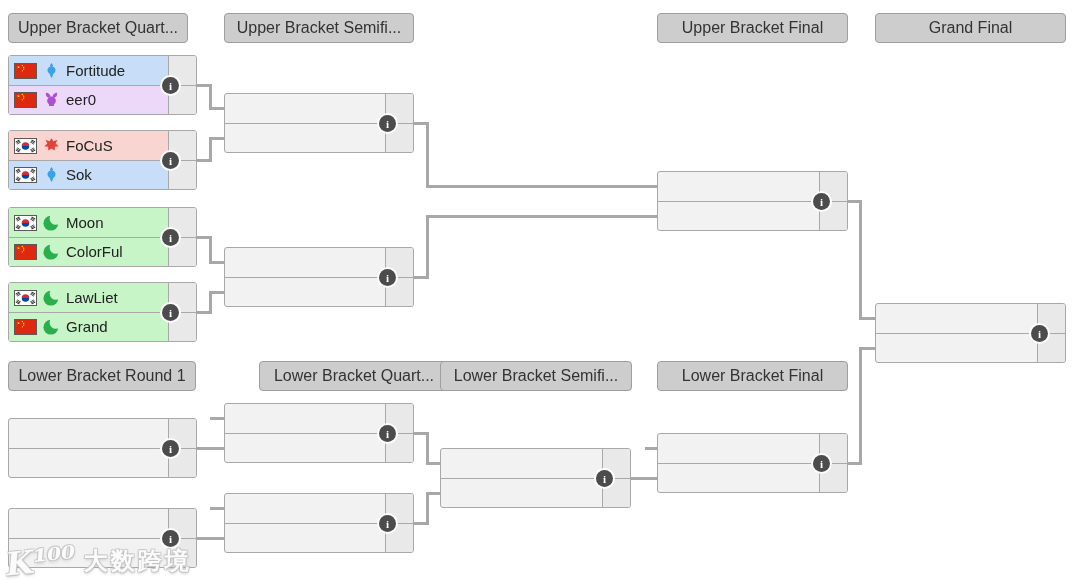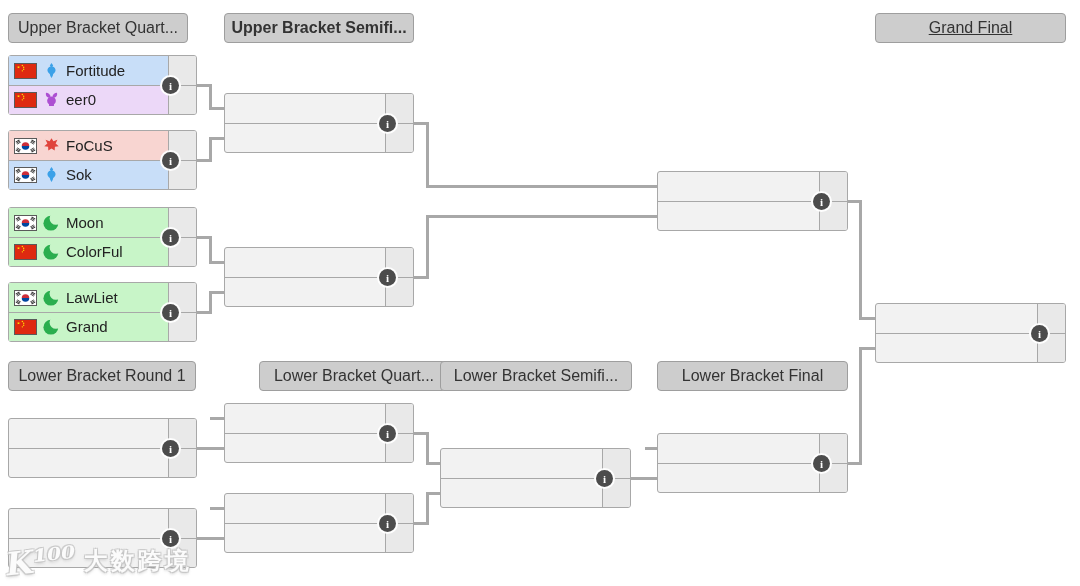--- a/index.html
+++ b/index.html
@@ -55,22 +55,23 @@
 </style>
 </head>
 <body>
 
 <div id="stage">
   <div class="watermark">
     <span class="wm-logo">K¹⁰⁰</span>
     <span class="wm-text">大数跨境</span>
   </div>
 <div class="bracket-header" style="left: 8px; top: 13px; width: 180px;">Upper Bracket Quart...</div>
-    <div class="bracket-header" style="left: 224px; top: 13px; width: 190px; font-weight: bold;">Upper Bracket Semifi...</div>
-    <div class="bracket-header" style="left: 875px; top: 13px; width: 191px; text-decoration: underline;">Grand Final</div>
+    <div class="bracket-header" style="left: 224px; top: 13px; width: 190px;">Upper Bracket Semifi...</div>
+    <div class="bracket-header" style="left: 657px; top: 13px; width: 191px;">Upper Bracket Final</div>
+    <div class="bracket-header" style="left: 875px; top: 13px; width: 191px;">Grand Final</div>
     <div class="bracket-header" style="left: 8px; top: 361px; width: 188px;">Lower Bracket Round 1</div>
     <div class="bracket-header" style="left: 224px; top: 361px; width: 190px; margin-left: 35px;">Lower Bracket Quart...</div>
     <div class="bracket-header" style="left: 440px; top: 361px; width: 192px;">Lower Bracket Semifi...</div>
     <div class="bracket-header" style="left: 657px; top: 361px; width: 191px;">Lower Bracket Final</div>
     <div class="connector" style="left: 197px; top: 84px; width: 14px; height: 3px;"></div>
     <div class="connector" style="left: 209px; top: 84px; width: 3px; height: 26px;"></div>
     <div class="connector" style="left: 210px; top: 107px; width: 15px; height: 3px;"></div>
     <div class="connector" style="left: 197px; top: 159px; width: 14px; height: 3px;"></div>
     <div class="connector" style="left: 209px; top: 137px; width: 3px; height: 25px;"></div>
     <div class="connector" style="left: 210px; top: 137px; width: 15px; height: 3px;"></div>

